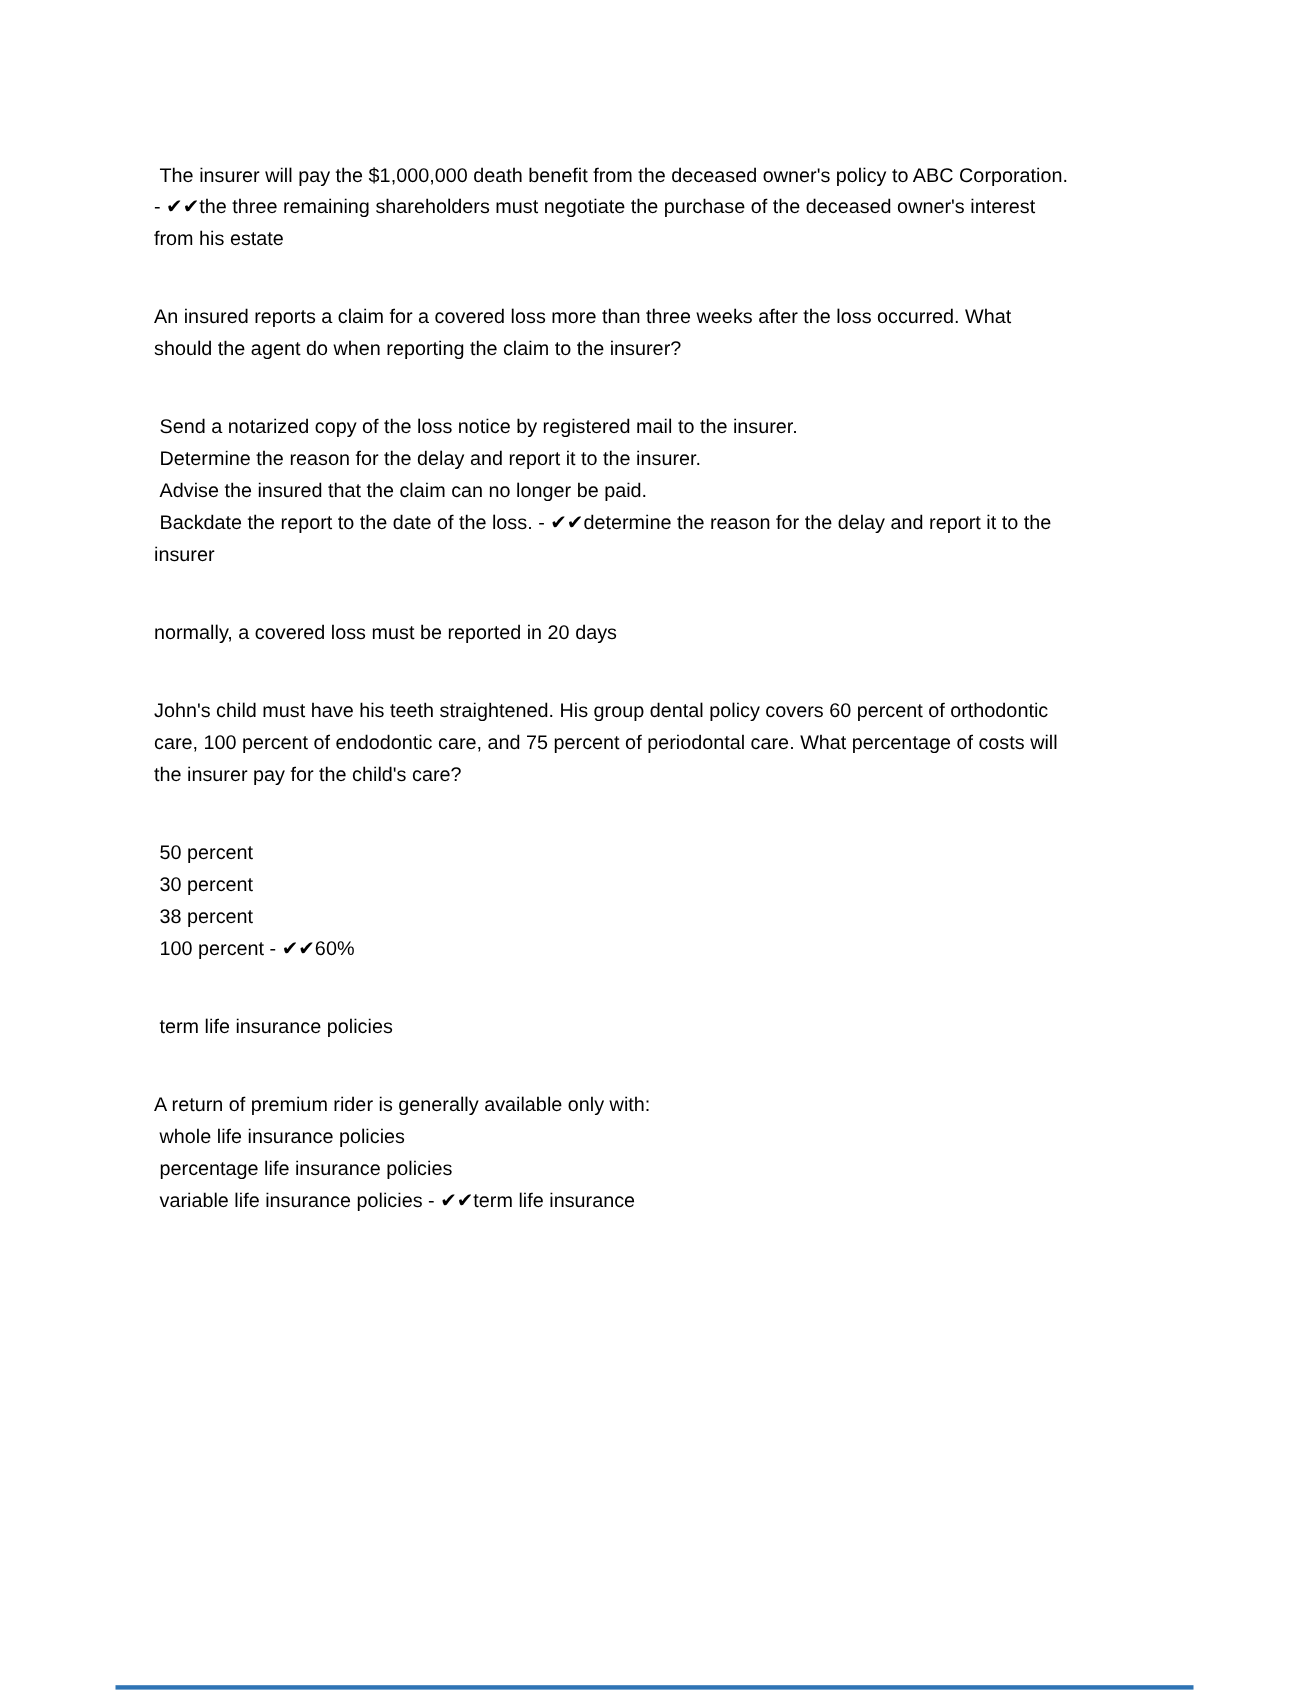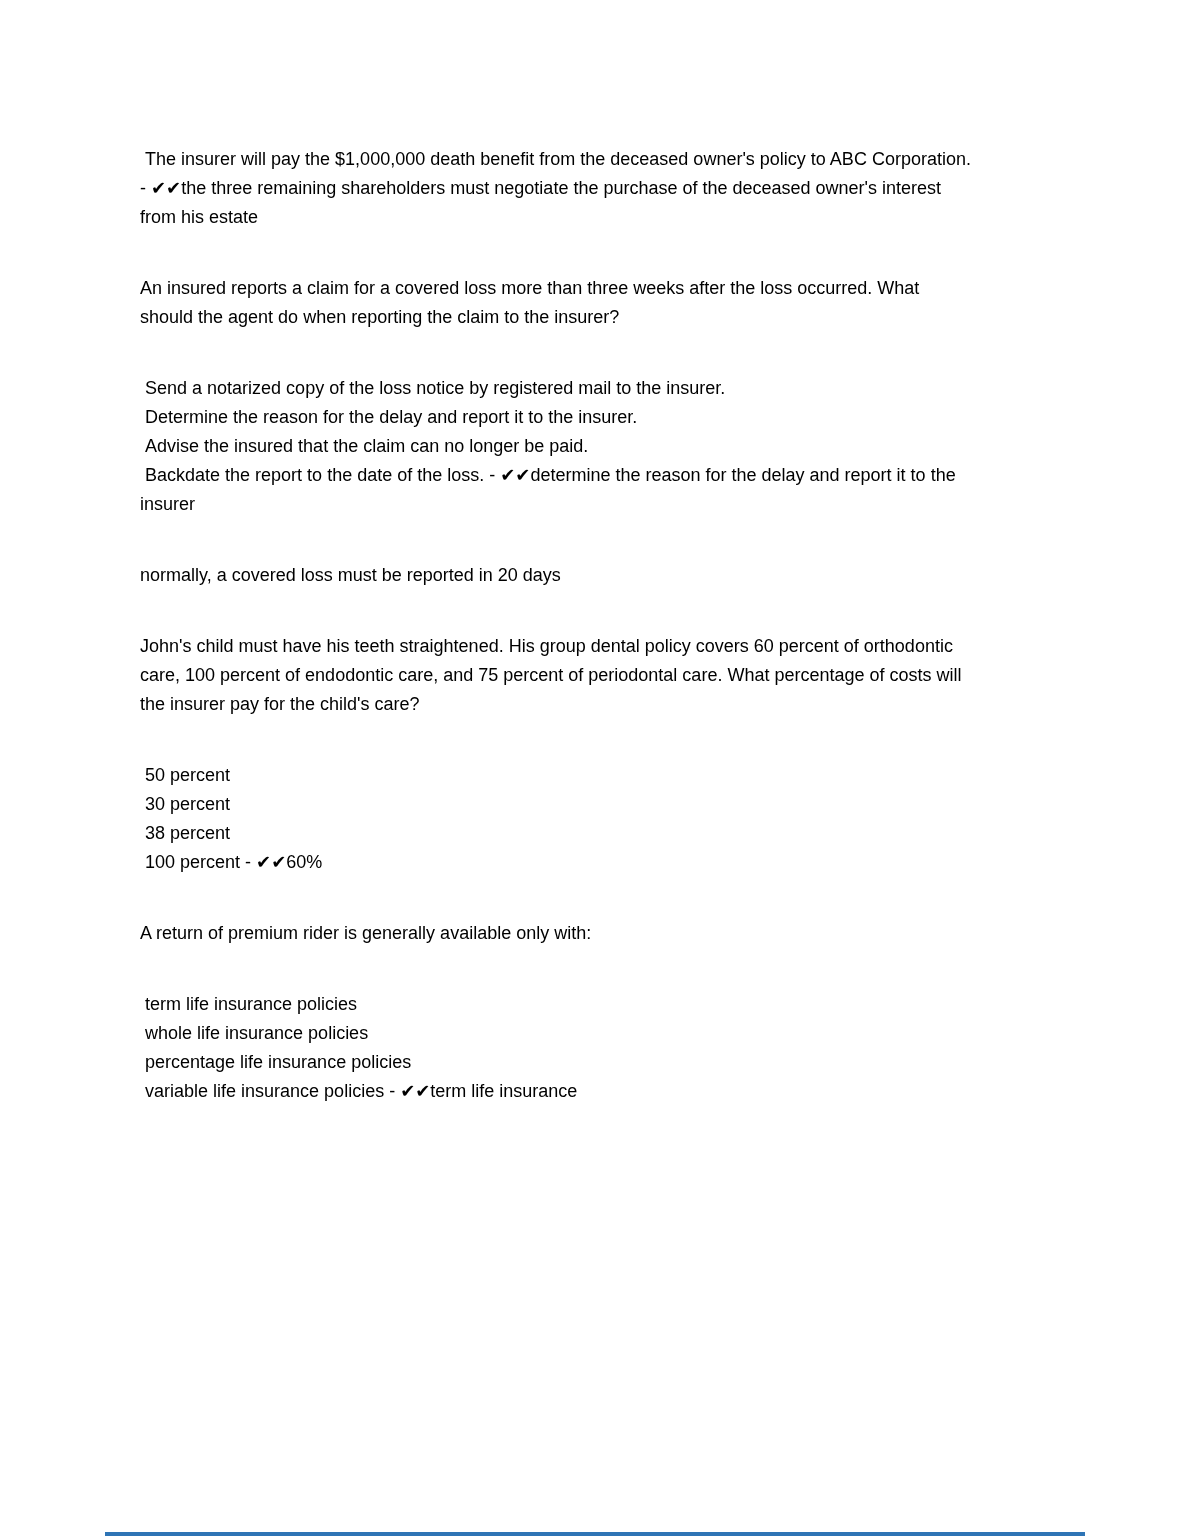--- a/index.html
+++ b/index.html
@@ -56,20 +56,20 @@
       <p class="block option gap-small"> Backdate the report to the date of the loss. - ✔✔determine the reason for the delay and report it to the
 insurer</p>
       <p class="block note gap-large">normally, a covered loss must be reported in 20 days</p>
       <p class="block question gap-large">John's child must have his teeth straightened. His group dental policy covers 60 percent of orthodontic
 care, 100 percent of endodontic care, and 75 percent of periodontal care. What percentage of costs will
 the insurer pay for the child's care?</p>
       <p class="block option gap-large"> 50 percent</p>
       <p class="block option gap-small"> 30 percent</p>
       <p class="block option gap-small"> 38 percent</p>
       <p class="block option gap-small"> 100 percent - ✔✔60%</p>
+      <p class="block option gap-large"> term life insurance policies</p>
       <p class="block question gap-large">A return of premium rider is generally available only with:</p>
-      <p class="block option gap-large"> term life insurance policies</p>
       <p class="block option gap-small"> whole life insurance policies</p>
       <p class="block option gap-small"> percentage life insurance policies</p>
       <p class="block option gap-small"> variable life insurance policies - ✔✔term life insurance</p>
     </main>
   <div class="bottom-rule" style="background: rgb(46, 116, 181);"></div>
 </div>
 
 </body></html>

